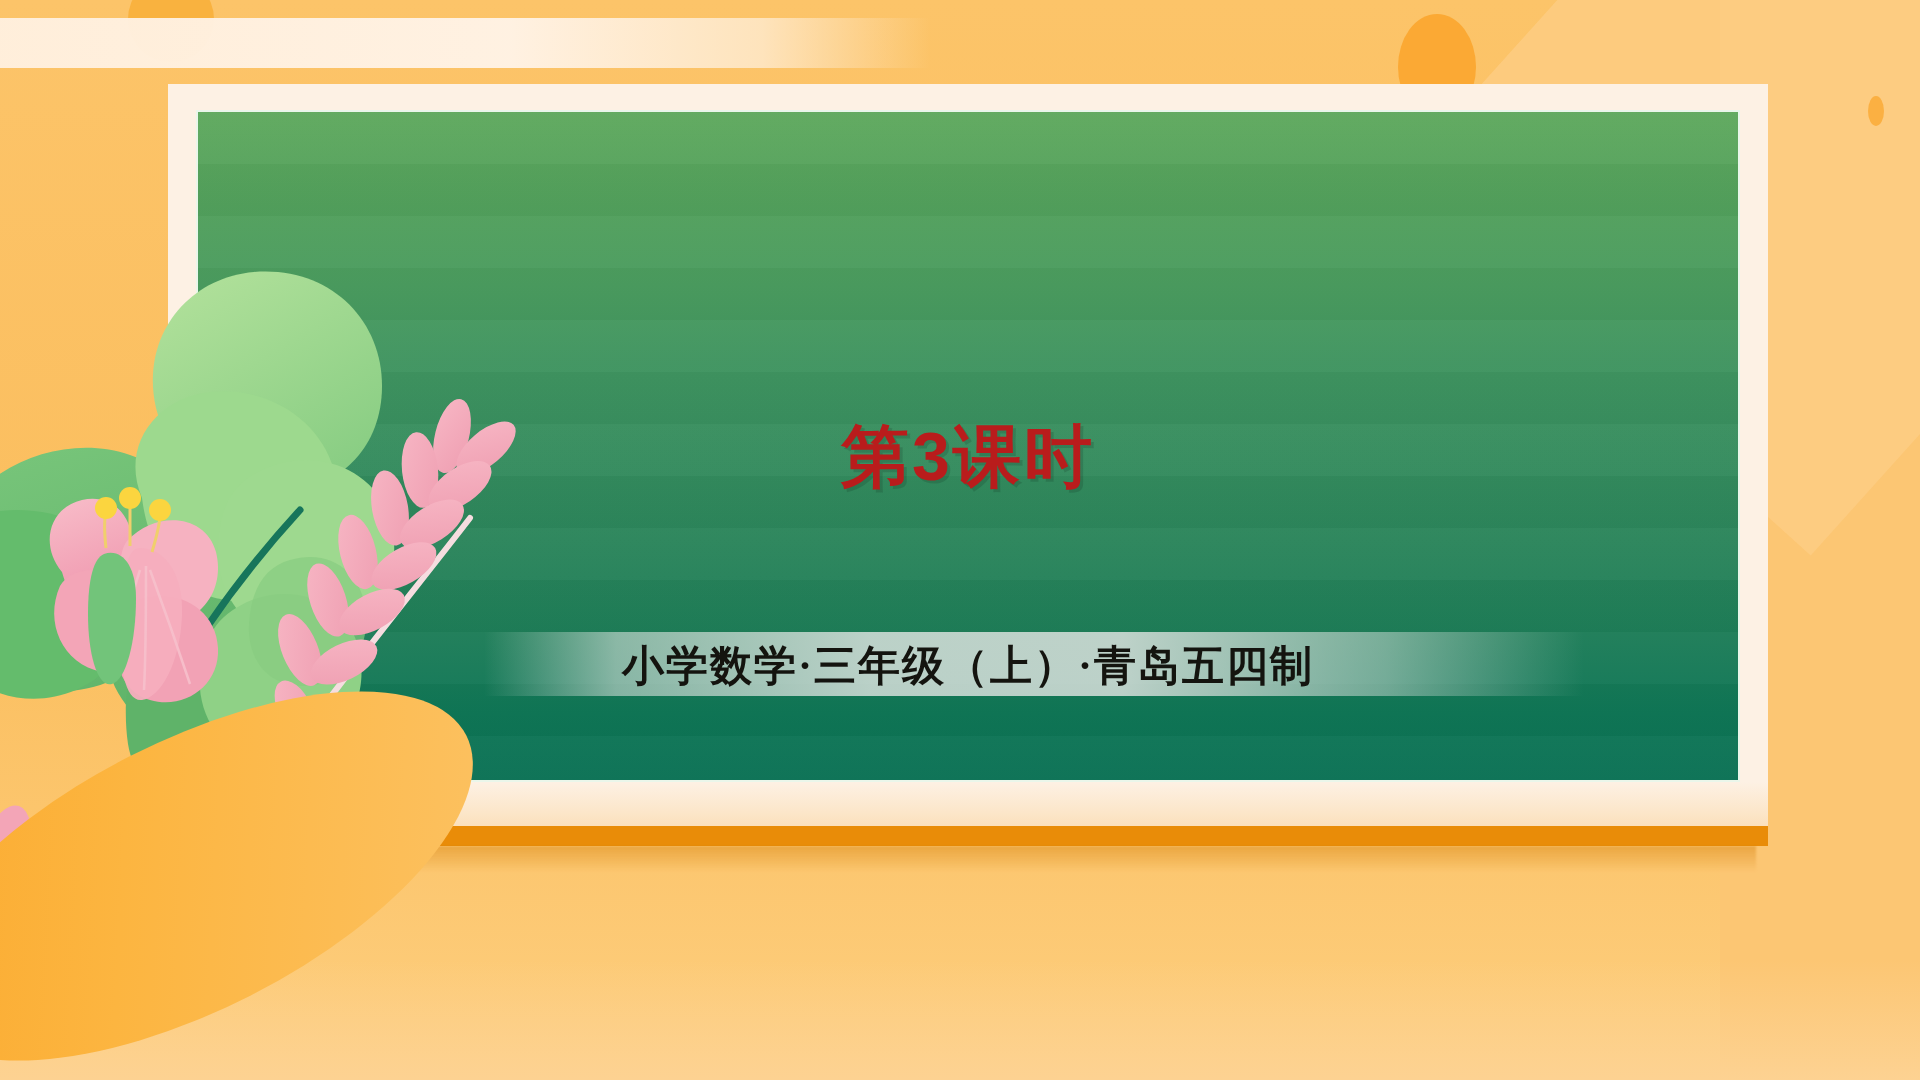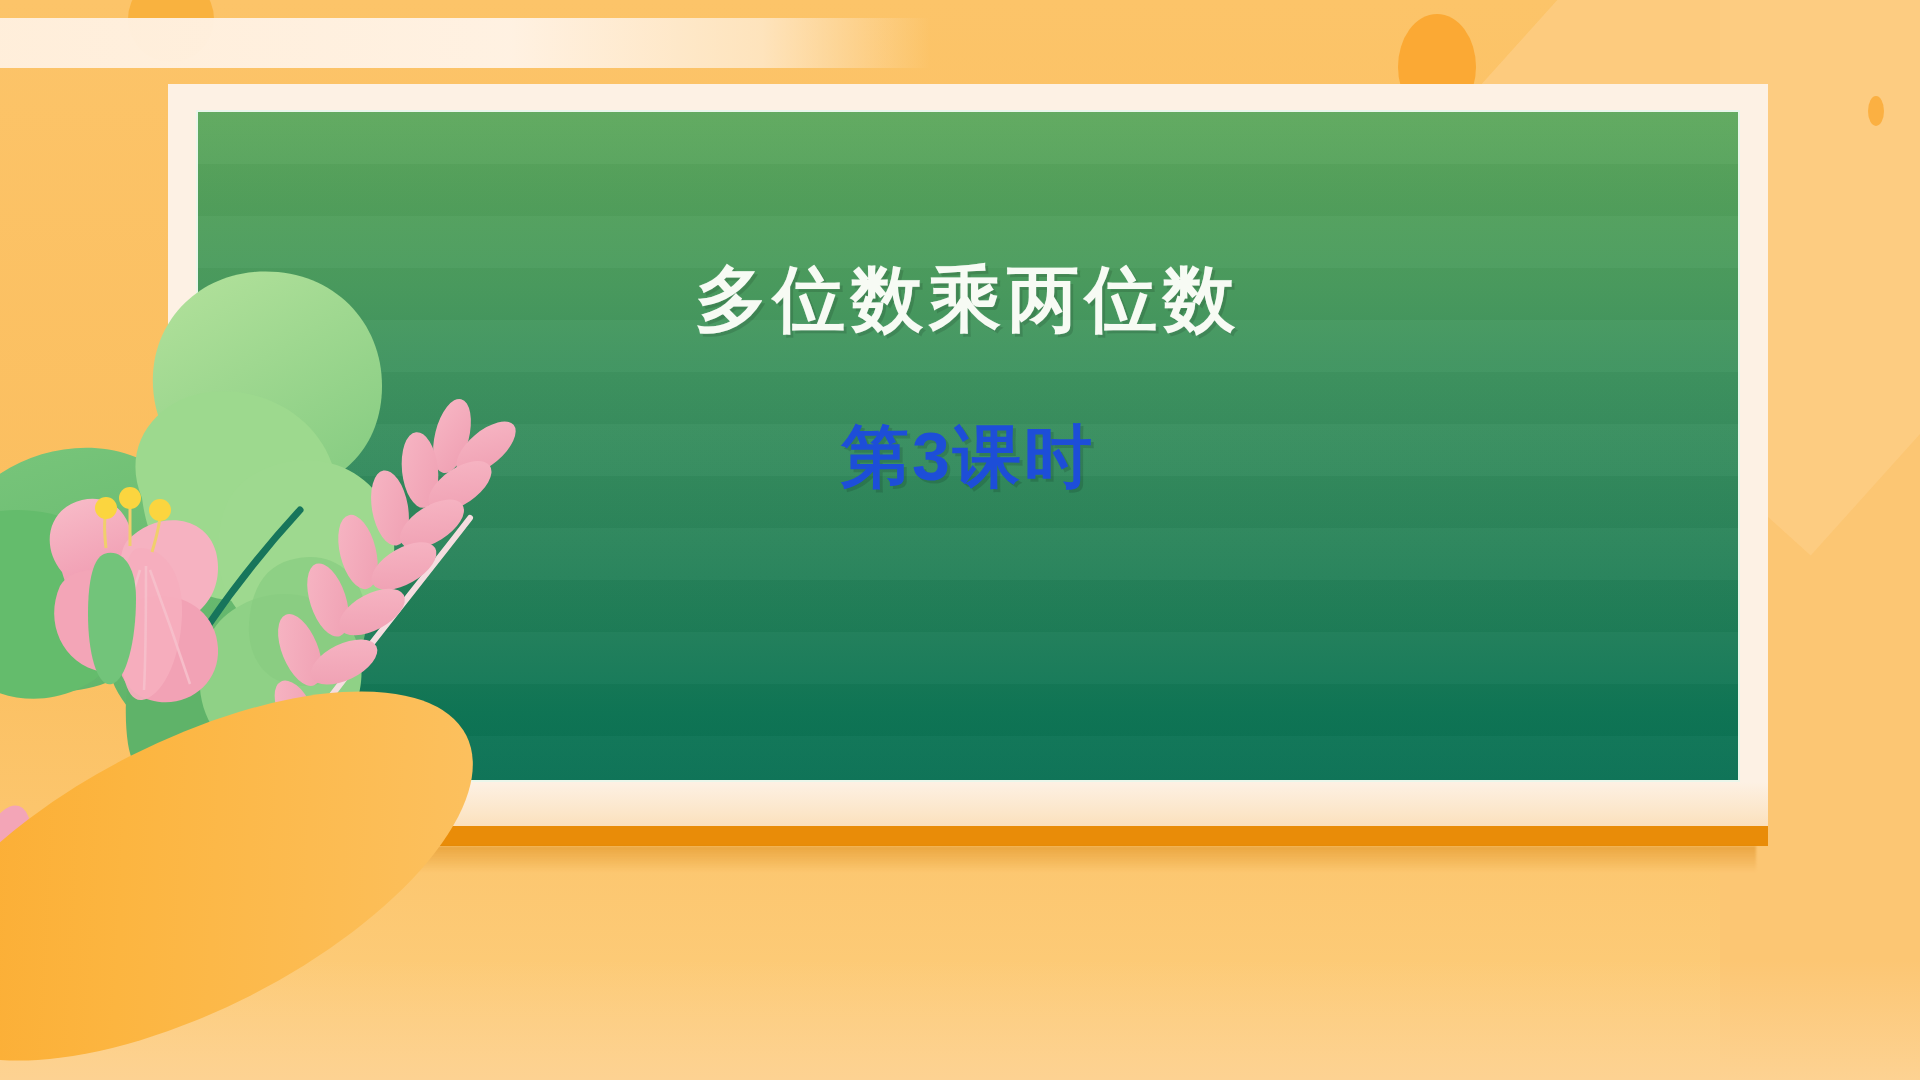--- a/index.html
+++ b/index.html
@@ -109,21 +109,21 @@
     font-family:"Liberation Sans","DejaVu Sans",sans-serif;
     font-weight:700;font-size:72px;letter-spacing:6px;
     color:#F7FBF4;
     text-shadow:3px 3px 0 rgba(0,0,0,.12), 0 0 1px rgba(255,255,255,.4);
   }
   .board-lesson{
     position:absolute;left:196px;top:412px;width:1544px;
     text-align:center;
     font-family:"Liberation Sans","DejaVu Sans",sans-serif;
     font-weight:700;font-size:68px;letter-spacing:3px;
-    color:#1d4ed8;
+    color:#b91c1c;
     text-shadow:3px 3px 0 rgba(0,0,0,.12);
   }
   .subtitle-wrap{
     position:absolute;left:196px;top:628px;width:1544px;height:76px;
   }
   .subtitle-hl{
     position:absolute;left:288px;top:4px;width:1100px;height:64px;
     background:linear-gradient(90deg,
        rgba(235,238,235,0) 0%,
        rgba(225,230,226,.55) 12%,
@@ -168,24 +168,27 @@
   <div class="dot dot-tiny-right"></div>
 
   <div class="board-frame"></div>
   <div class="board-frame-inner">
     <div class="board-bands"></div>
   </div>
   <div class="ledge-cream"></div>
   <div class="ledge-orange"></div>
   <div class="ledge-shadow"></div>
 
-  <div class="board-title">多位数乘两位数</div>
 
   <div class="board-lesson">第3课时</div>
 
+  <div class="subtitle-wrap">
+    <div class="subtitle-hl"></div>
+    <div class="subtitle-text">小学数学·三年级（上）·青岛五四制</div>
+  </div>
 
   <div class="banner"></div>
 
   <div class="deco">
     <svg width="520" height="1080" viewBox="0 0 520 1080" xmlns="http://www.w3.org/2000/svg">
       <defs>
         <linearGradient id="gLeafA" x1="0" y1="0" x2="0.6" y2="1">
           <stop offset="0%" stop-color="#B4E29C"></stop>
           <stop offset="100%" stop-color="#8ACE84"></stop>
         </linearGradient>

